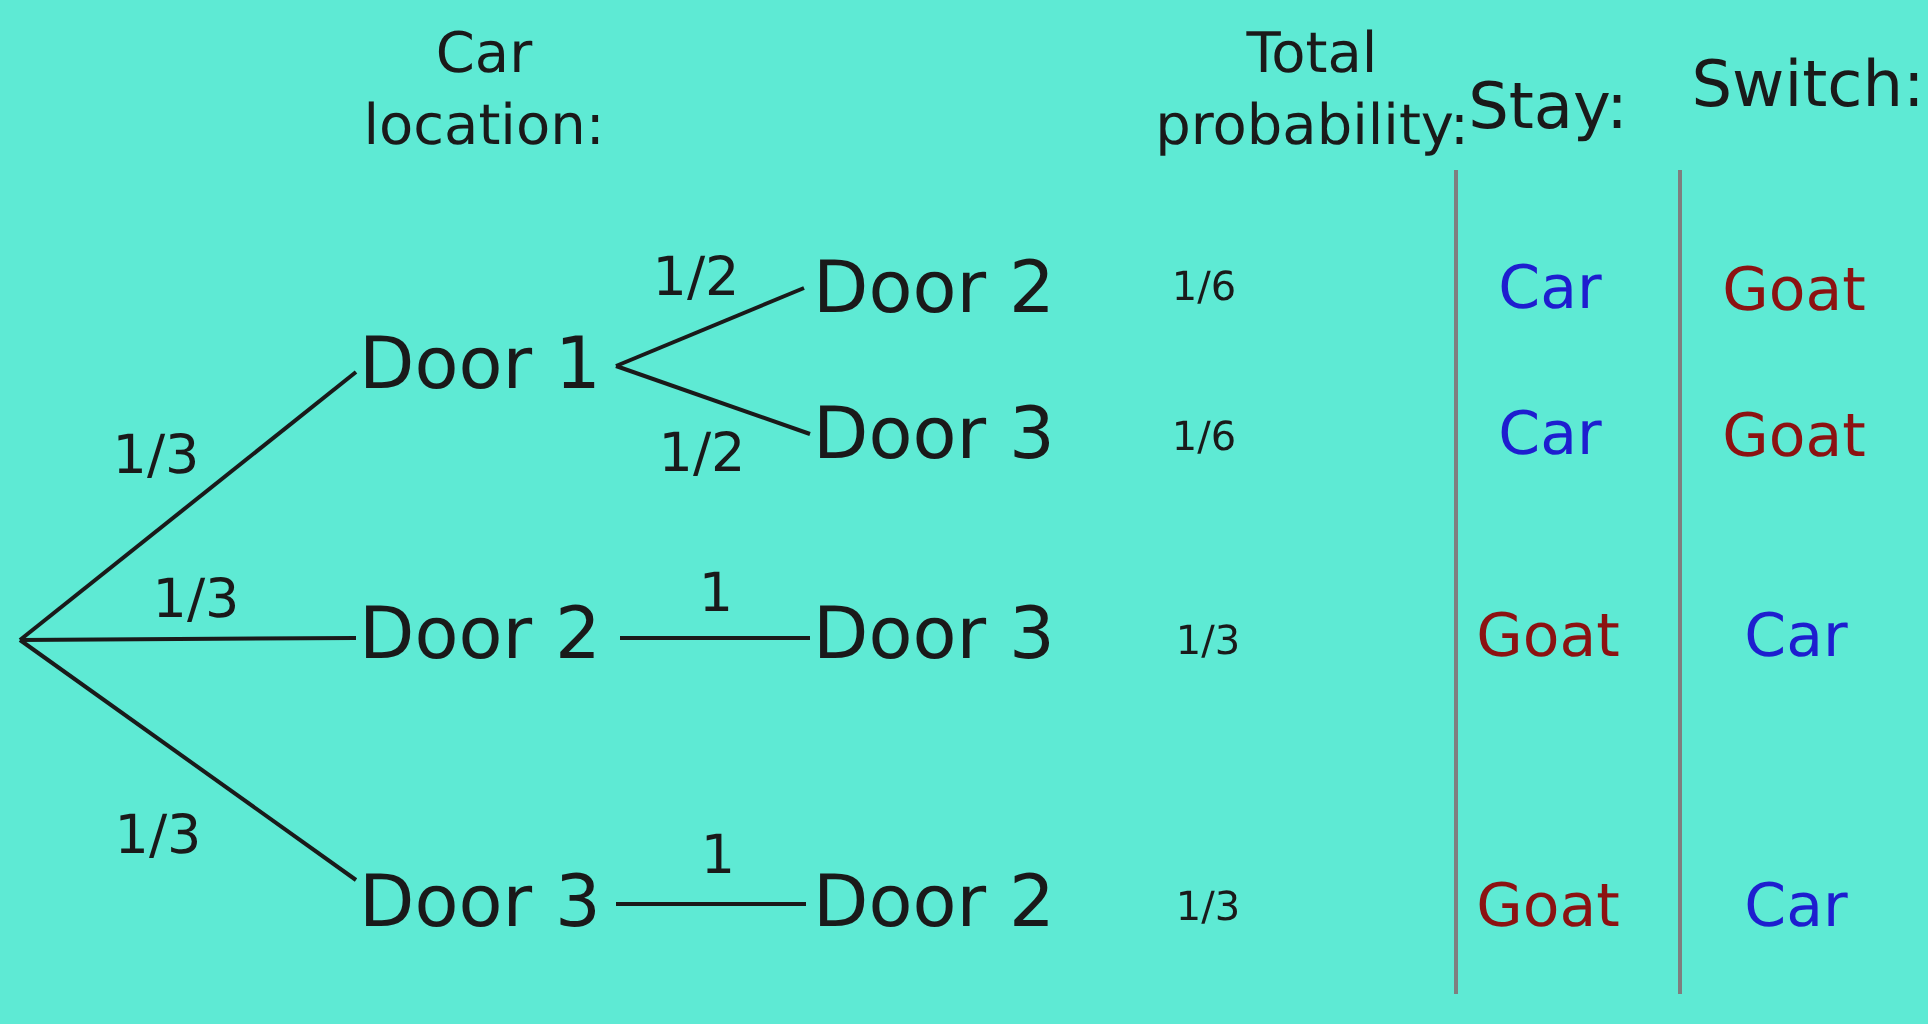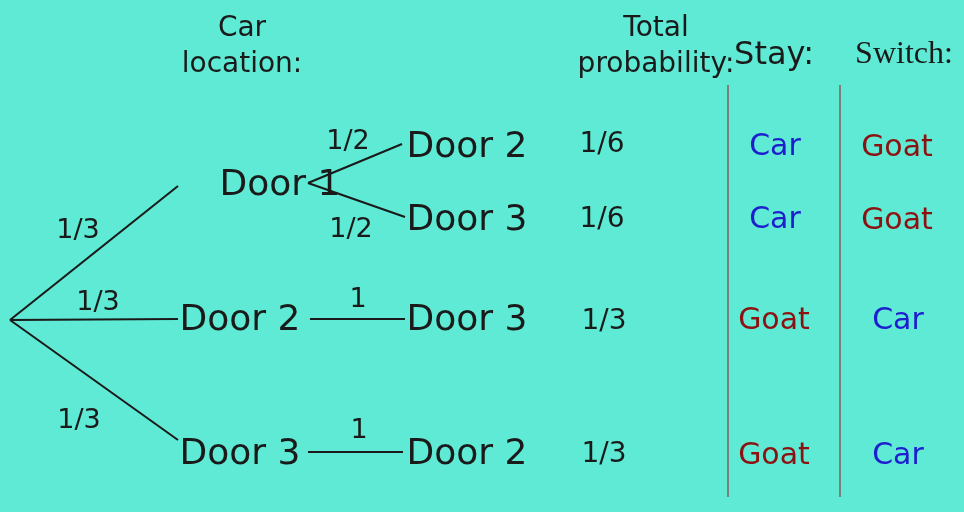--- a/index.html
+++ b/index.html
@@ -40,21 +40,21 @@
   .hdr-single {
     font-size: 32px;
   }
   .door-label {
     font-size: 36px;
   }
   .frac-label {
     font-size: 27px;
   }
   .prob-value {
-    font-size: 28px;
+    font-size: 20px;
   }
   .outcome {
     font-size: 30px;
   }
 </style>
 </head>
 <body>
 
 <div class="canvas">
 
@@ -74,27 +74,27 @@
     <div>Car</div>
     <div>location:</div>
   </div>
   <div class="hdr" style="left:456px; top:9px;">
   </div>
   <div class="hdr" style="left:614px; top:9px;margin-left:42px;">
     <div>Total</div>
     <div>probability:</div>
   </div>
   <div class="c hdr-single" style="left:774px; top:53px;">Stay:</div>
-  <div class="c hdr-single" style="left:904px; top:52px;font-family:Liberation Serif, serif;">Switch:</div>
+  <div class="c hdr-single" style="left:904px; top:42px;">Switch:</div>
 
   <div class="c frac-label" style="left:78px; top:228px;">1/3</div>
   <div class="c frac-label" style="left:98px; top:300px;">1/3</div>
   <div class="c frac-label" style="left:79px; top:418px;">1/3</div>
 
-  <div class="c door-label" style="left:240px; top:183px;margin-left:40px;">Door 1</div>
+  <div class="c door-label" style="left:240px; top:183px;">Door 1</div>
   <div class="c door-label" style="left:240px; top:318px;">Door 2</div>
   <div class="c door-label" style="left:240px; top:452px;">Door 3</div>
 
   <div class="c frac-label" style="left:348px; top:139px;">1/2</div>
   <div class="c frac-label" style="left:351px; top:227px;">1/2</div>
   <div class="c frac-label" style="left:358px; top:297px;">1</div>
   <div class="c frac-label" style="left:359px; top:428px;">1</div>
 
   <div class="c door-label" style="left:467px; top:145px;">Door 2</div>
   <div class="c prob-value" style="left:602px; top:143px;">1/6</div>

